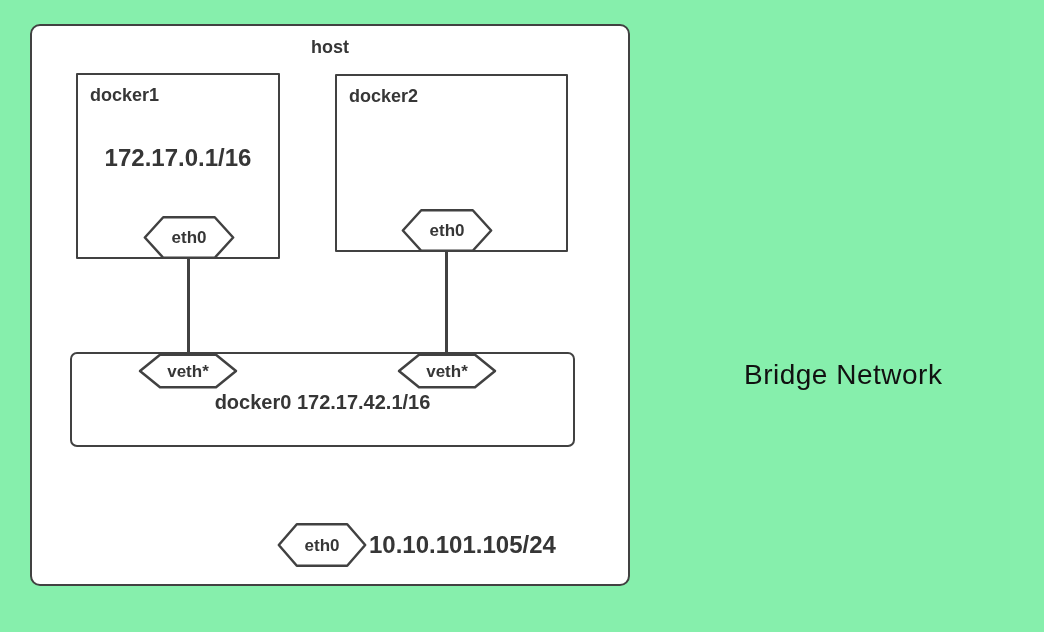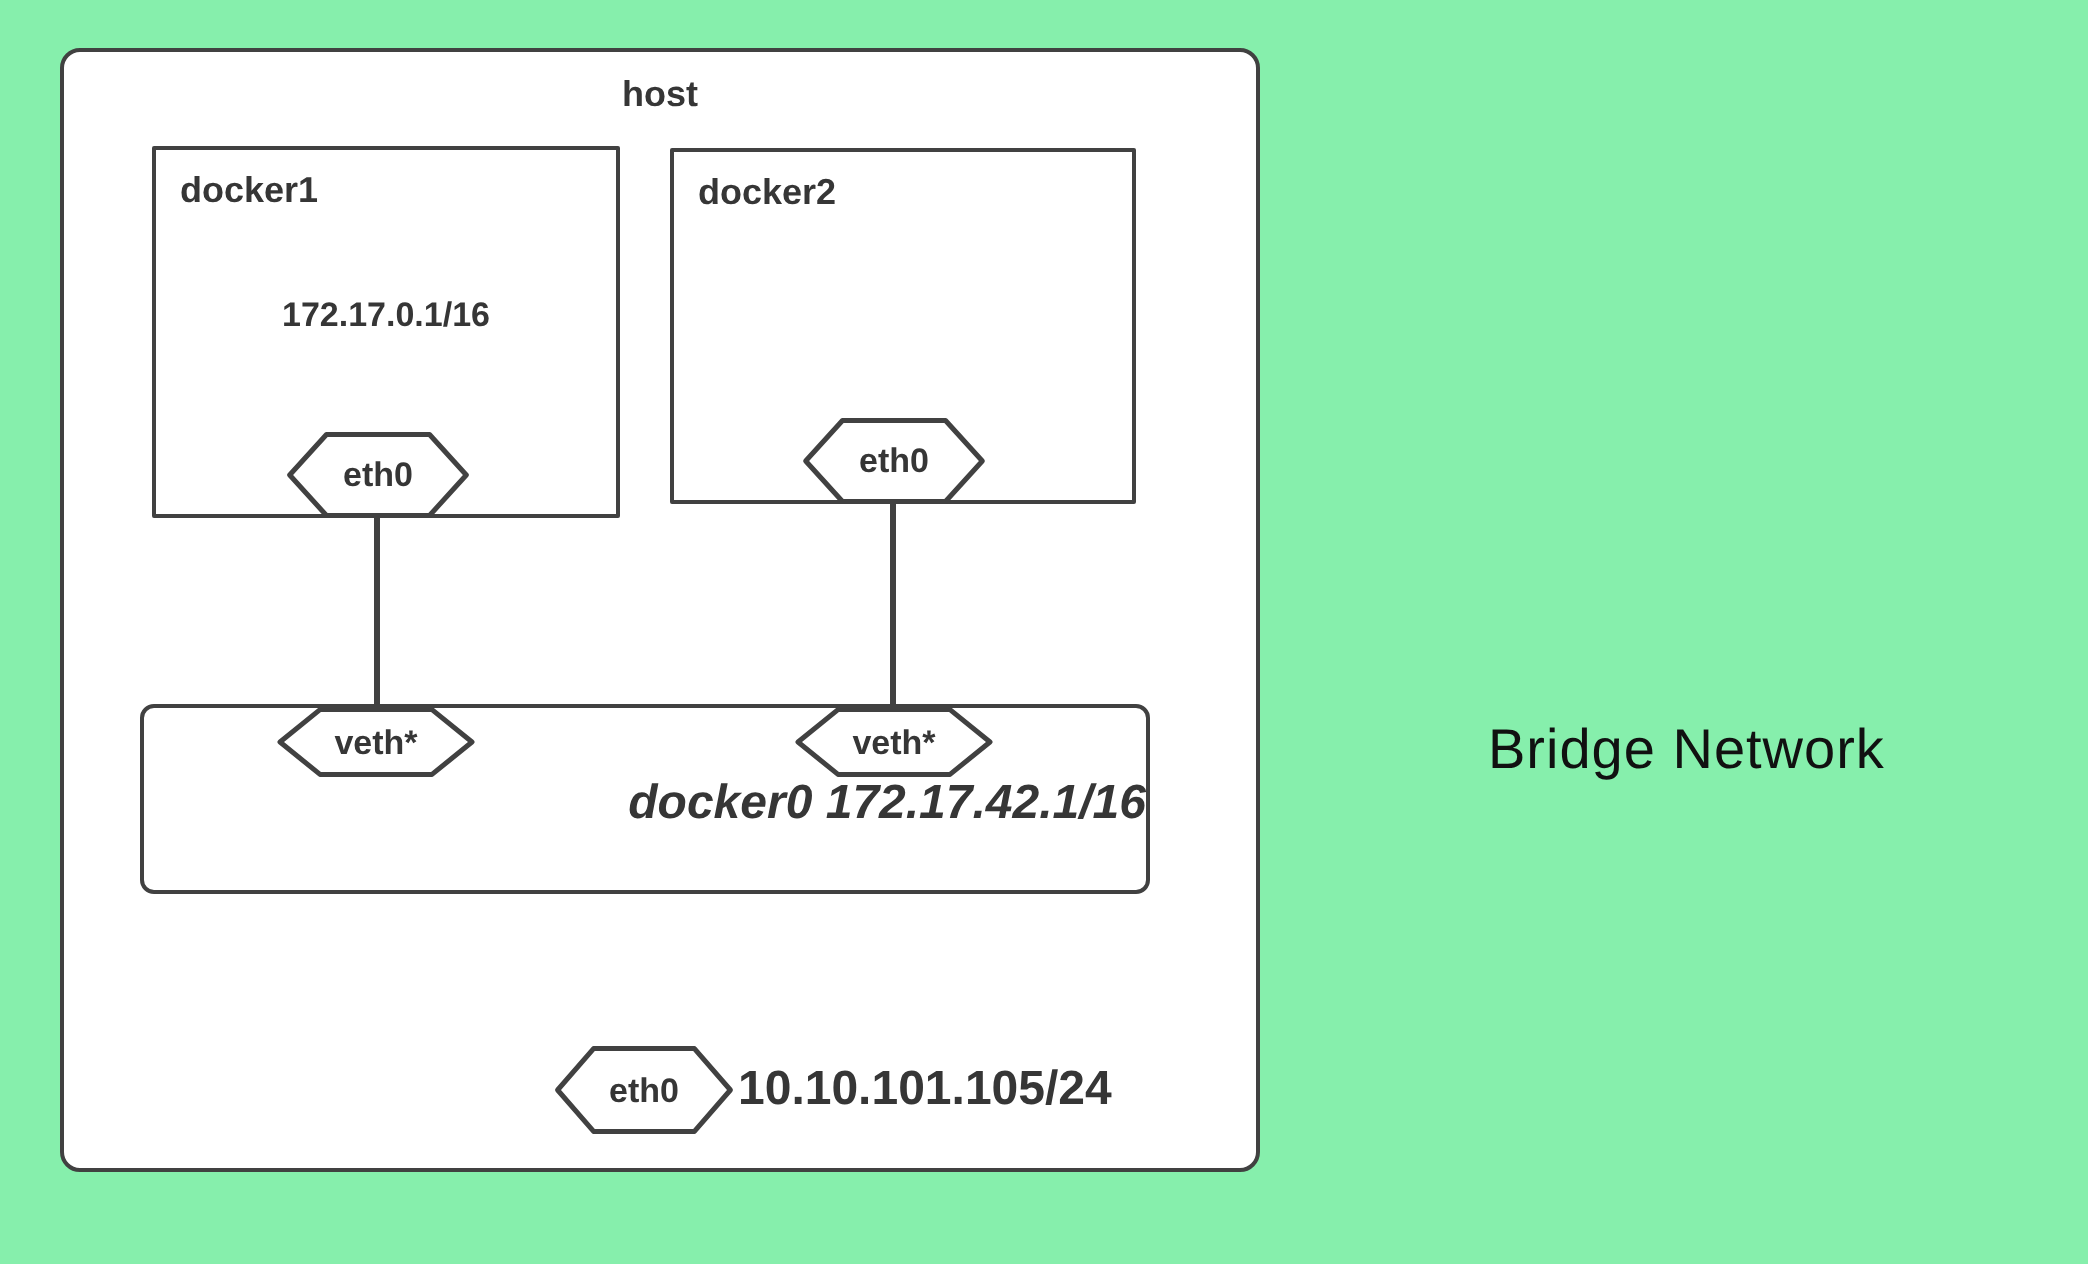--- a/index.html
+++ b/index.html
@@ -15,36 +15,36 @@
     position:absolute;
     background:#ffffff;
     border:2.5px solid #414141;
     box-sizing:border-box;
   }
   .host-box{left:30px;top:24px;width:600px;height:562px;border-radius:10px;}
   .host-label{
     position:absolute;top:10px;left:0;right:0;
     text-align:center;font-weight:bold;font-size:18px;line-height:22px;
   }
-  .container-box1{left:76px;top:73px;width:234px;height:186px;border-radius:1px;}
+  .container-box1{left:76px;top:73px;width:204px;height:186px;border-radius:1px;}
   .container-box2{left:335px;top:74px;width:233px;height:178px;border-radius:1px;padding-left:16px;}
   .container-name{
     position:absolute;top:9px;left:12px;
     font-weight:bold;font-size:18px;line-height:22px;
   }
   .container-ip{
     position:absolute;left:0;right:0;text-align:center;
-    font-weight:bold;font-size:17px;line-height:22px;
+    font-weight:bold;font-size:24px;line-height:22px;
   }
   .ip1{top:72px;}
   .ip2{top:68px;}
   .bridge-box{left:70px;top:352px;width:505px;height:95px;border-radius:7px;}
   .bridge-label{
-    position:absolute;top:37px;left:0;right:0;text-align:right;
-    font-weight:bold;font-size:24px;line-height:22px;font-style:italic;
+    position:absolute;top:37px;left:0;right:0;text-align:center;
+    font-weight:bold;font-size:20px;line-height:22px;
   }
   .connector{
     position:absolute;width:2.5px;background:#414141;
   }
   .connector-1{left:187px;top:257px;height:97px;}
   .connector-2{left:445px;top:250px;height:104px;}
   .hex{
     position:absolute;
     display:flex;align-items:center;justify-content:center;
   }

